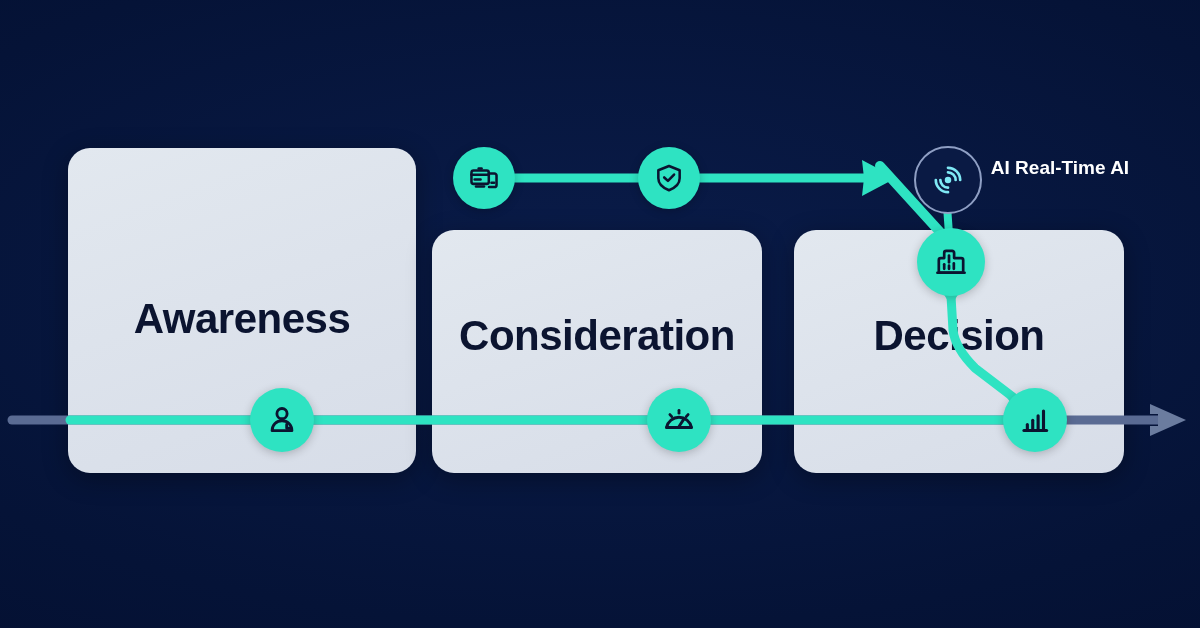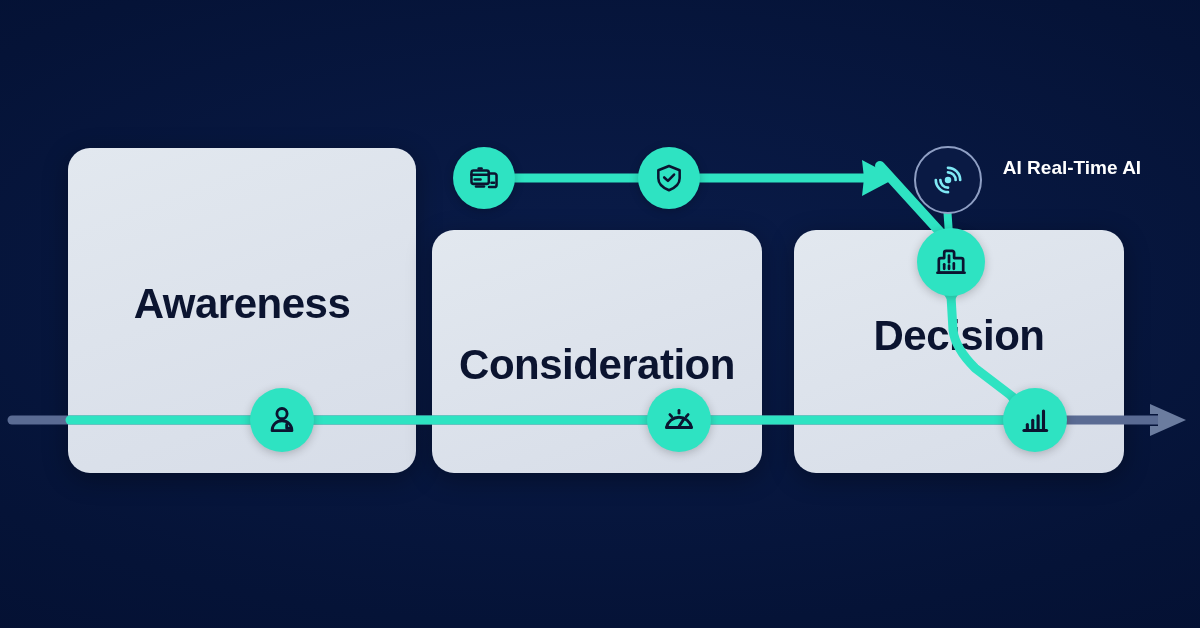--- a/index.html
+++ b/index.html
@@ -65,34 +65,33 @@
   #ai-callout {
     position: absolute;
     left: 980px;
     top: 156px;
     width: 160px;
     text-align: center;
     color: #ffffff;
     font-size: 19px;
     font-weight: 700;
     line-height: 1.3;
-    padding-left: 12px;
   }
 </style>
 </head>
 <body>
 
 <div id="stage">
 
   <div class="card" style="left:68px; top:148px; width:348px; height:325px;">
-    <div class="card-label" style="top:132px;">Awareness</div>
+    <div class="card-label" style="top:147px;">Awareness</div>
   </div>
 
   <div class="card" style="left:432px; top:230px; width:330px; height:243px;">
-    <div class="card-label" style="top:82px;margin-top:29px;">Consideration</div>
+    <div class="card-label" style="top:82px;">Consideration</div>
   </div>
 
   <div class="card" style="left:794px; top:230px; width:330px; height:243px;">
     <div class="card-label" style="top:82px;">Decision</div>
   </div>
 
   <svg id="wires" viewBox="0 0 1200 628">
 
     <line x1="12" y1="420" x2="1172" y2="420" stroke="#5a6b93" stroke-width="9" stroke-linecap="round"></line>
     <polygon points="1150,404 1186,420 1150,436 1150,426 1158,426 1158,414 1150,414" fill="#6b7c9f"></polygon>

